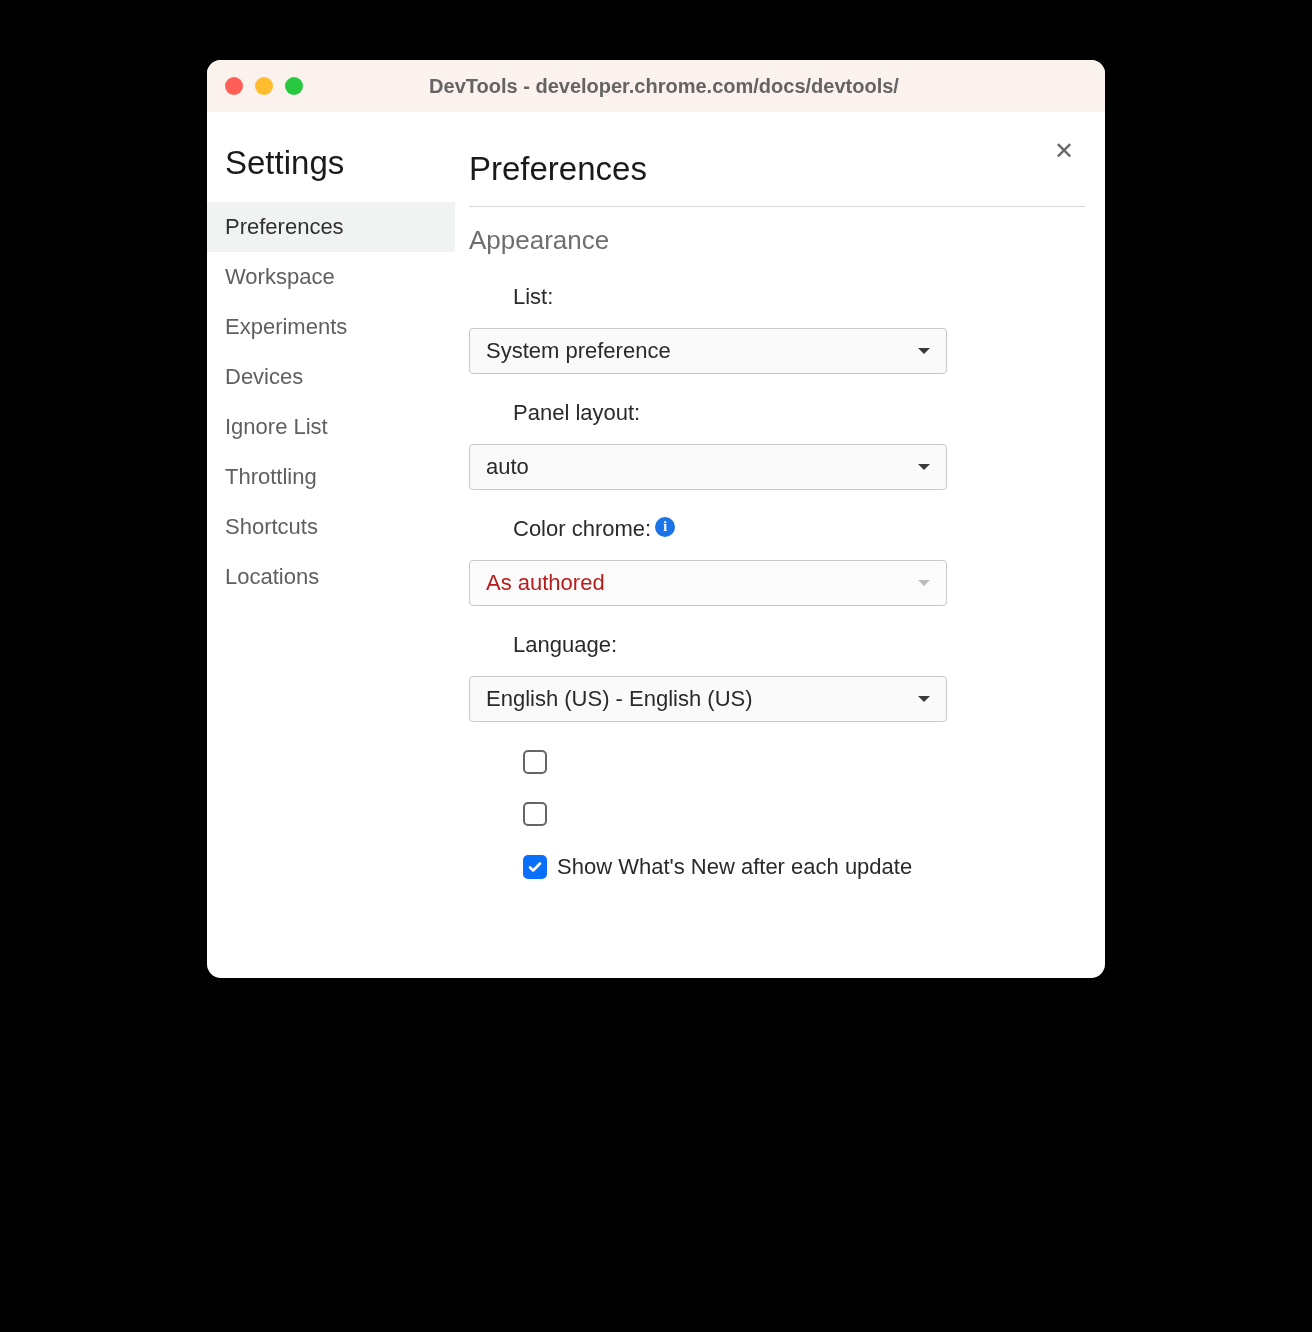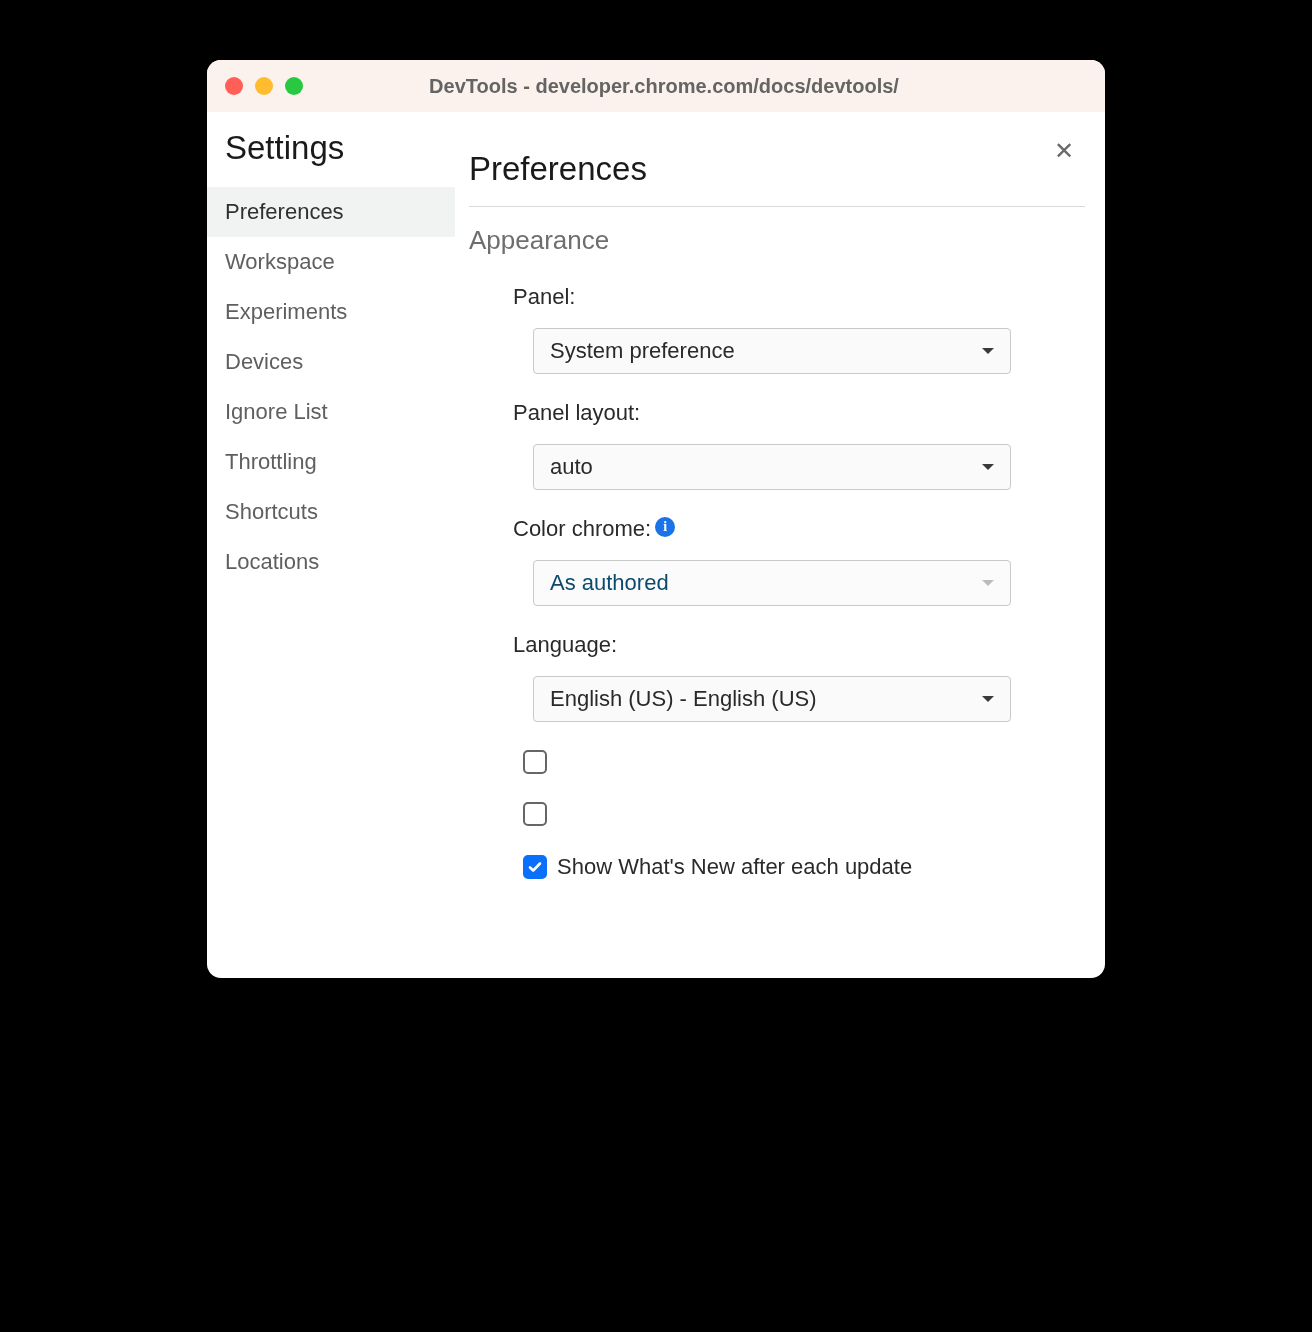--- a/index.html
+++ b/index.html
@@ -61,21 +61,21 @@
     right: 28px;
     font-size: 24px;
     color: #6a6a6a;
     cursor: pointer;
     font-weight: 400;
     width: 26px; height: 26px;
     display: flex; align-items: center; justify-content: center;
   }
   .sidebar {
     width: 248px;
-    padding-top: 17px;
+    padding-top: 32px;
   }
   .settings-heading {
     font-size: 33px;
     font-weight: 400;
     color: #1a1a1a;
     padding-left: 18px;
     margin-bottom: 20px;
   }
   .nav-item {
     height: 50px;
@@ -125,36 +125,35 @@
   .field-label {
     font-size: 22px;
     color: #2a2a2a;
     padding-left: 44px;
     margin-bottom: 18px;
     display: flex;
     align-items: center;
     gap: 4px;
   }
   .select {
-    margin-left: 64px;
     width: 478px;
     height: 46px;
     border: 1px solid #c9c9c9;
     background: #fafafa;
     border-radius: 4px;
     display: flex;
     align-items: center;
     justify-content: space-between;
     padding: 0 16px;
     font-size: 22px;
     color: #2a2a2a;
     cursor: pointer;
   }
   .select.disabled {
-    color: #0c4a6e;
+    color: #b91c1c;
     background: #fbfbfb;
     cursor: default;
   }
   .select.disabled .caret { border-top-color: #bcbcbc; }
   .caret {
     width: 0; height: 0;
     border-left: 6px solid transparent;
     border-right: 6px solid transparent;
     border-top: 6px solid #3a3a3a;
   }
@@ -241,21 +240,21 @@
           <span>Locations</span>
         </div>
     </aside>
 
     <section class="main">
       <div class="main-heading">Preferences</div>
       <hr class="hr">
       <div class="section-heading">Appearance</div>
 
       <div class="field-block">
-        <div class="field-label">Panel:</div>
+        <div class="field-label">List:</div>
         <div class="select">
           <span>System preference</span>
           <span class="caret"></span>
         </div>
       </div>
 
       <div class="field-block">
         <div class="field-label">Panel layout:</div>
         <div class="select">
           <span>auto</span>

